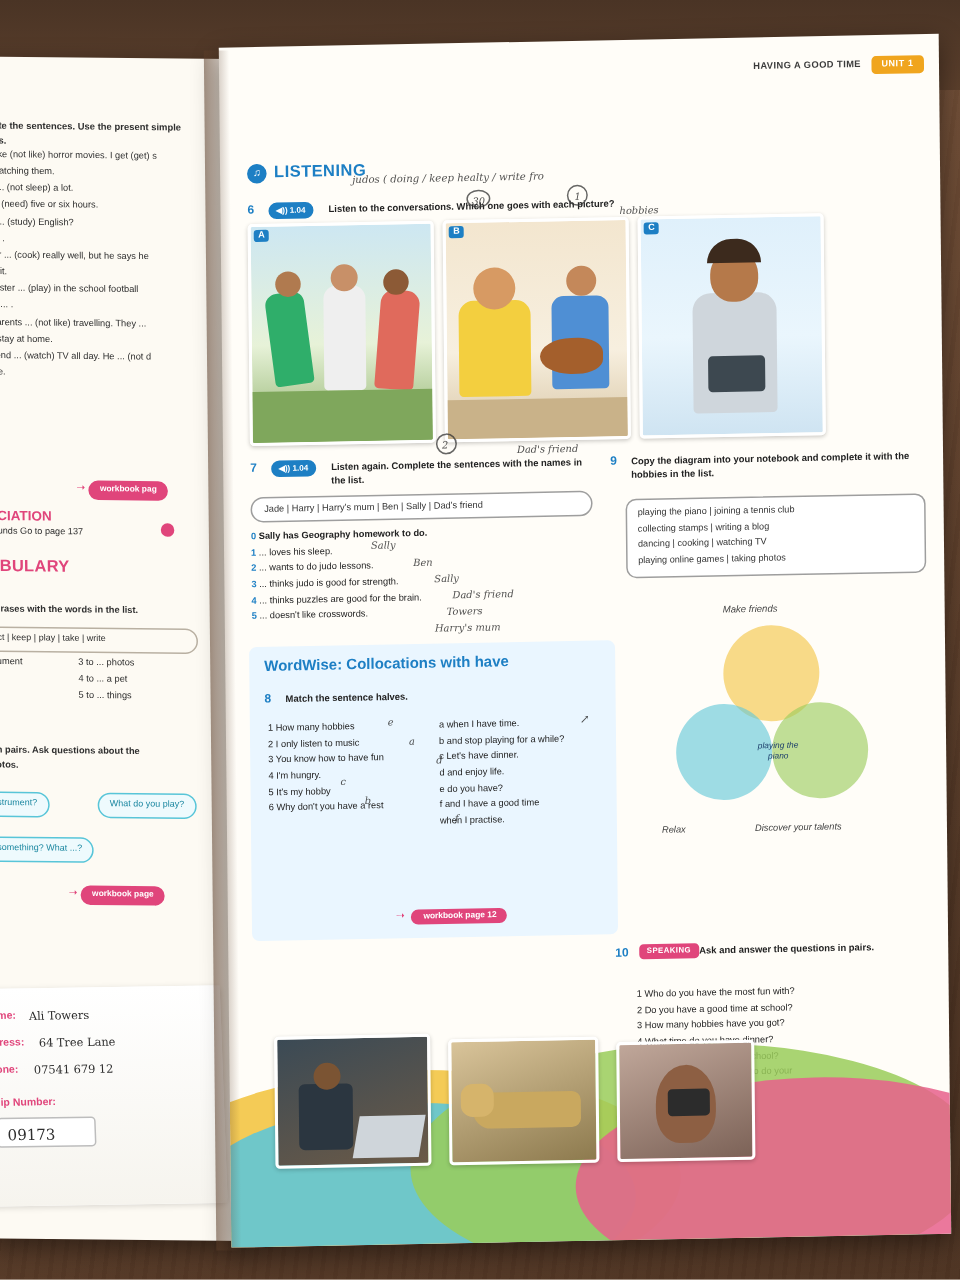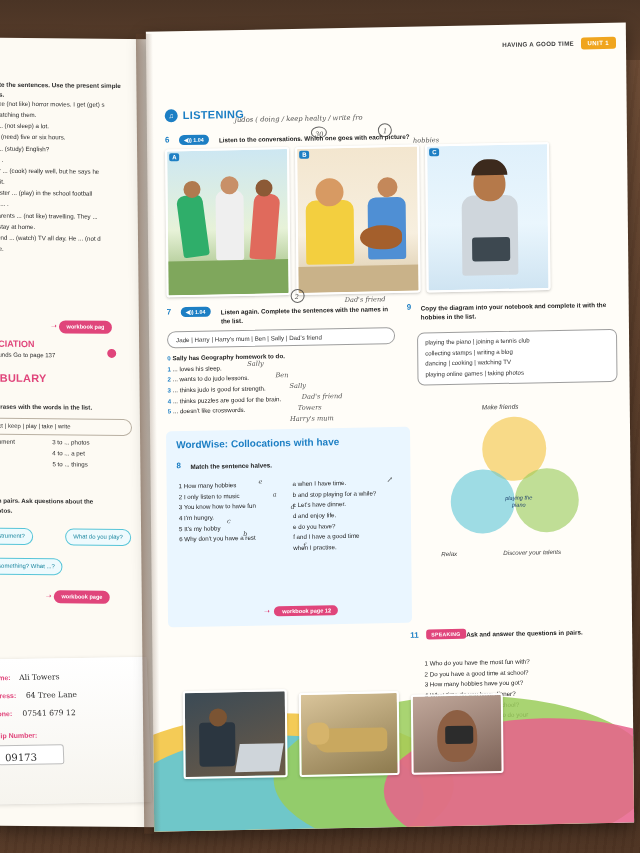--- a/index.html
+++ b/index.html
@@ -366,21 +366,21 @@
           <div>f  and I have a good time</div>
           <div>    when I practise.</div>
         </div>
 
         <div style="position:absolute; left:96px; top:170px;">
           <span class="arrow-wb">➝</span>
           <span class="wb-pill">workbook page 12</span>
         </div>
       </div>
 
-      <div class="exnum" style="left:258px; top:604px;">11</div>
+      <div class="exnum" style="left:258px; top:604px;">10</div>
       <div class="speak-pill" style="left:274px; top:603px;">SPEAKING</div>
       <div class="rubric" style="left:314px; top:604px; width:152px; font-weight:bold;">Ask and answer the questions in pairs.</div>
 
       <div class="numlist" style="left:272px; top:632px; width:196px;">
         <div>1  Who do you have the most fun with?</div>
         <div>2  Do you have a good time at school?</div>
         <div>3  How many hobbies have you got?</div>
         <div>4  What time do you have dinner?</div>
         <div>5  Do you have a rest after school?</div>
         <div>6  Do you always have time to do your</div>

